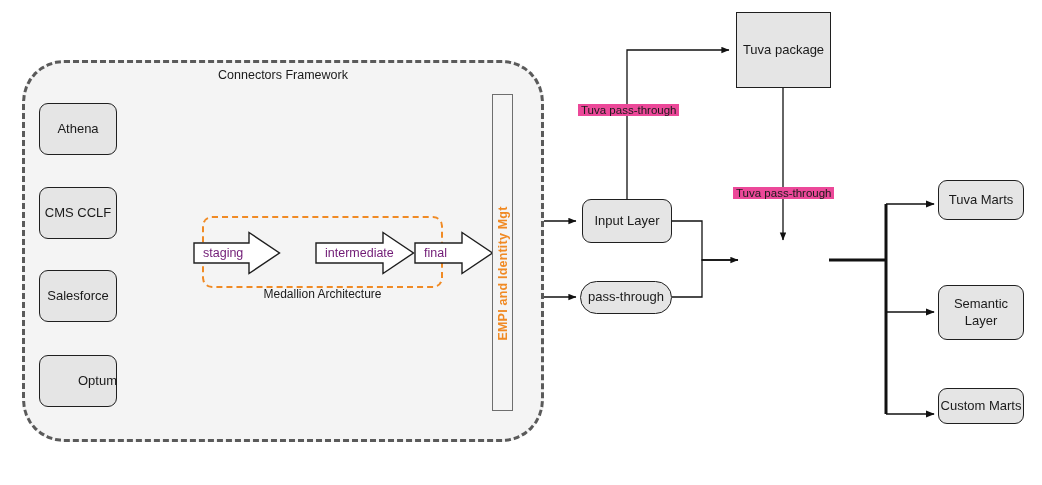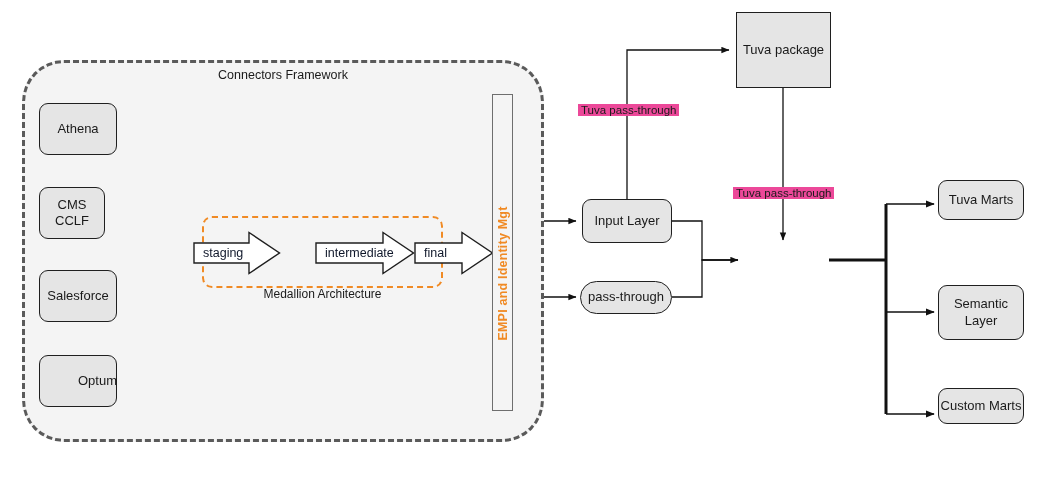--- a/index.html
+++ b/index.html
@@ -85,21 +85,21 @@
     color: #1a1a1a;
   }
 
   
   .stage {
     position: absolute;
     height: 44px;
     display: flex;
     align-items: center;
     font-size: 12.5px;
-    color: #0f172a;
+    color: #701a75;
   }
   .stage .body {
     position: relative;
     width: 100%;
     height: 100%;
   }
   .stage .body svg {
     position: absolute;
     left: 0; top: 0;
     width: 100%;
@@ -212,21 +212,21 @@
       <path d="M886,414 L934,414" stroke-width="1.6" marker-end="url(#ahw)"></path>
     </g>
   </svg>
 
   <div class="framework"></div>
   <div class="framework-title">Connectors Framework</div>
 
   <div class="node" style="left:39px; top:103px; width:78px; height:52px;">
     <span>Athena</span>
   </div>
-  <div class="node" style="left:39px; top:187px; width:66px; height:52px;align-items:center;">
+  <div class="node" style="left:39px; top:187px; width:78px; height:52px;align-items:center;">
     <span>CMS CCLF</span>
   </div>
   <div class="node" style="left:39px; top:270px; width:78px; height:52px;">
     <span>Salesforce</span>
   </div>
   <div class="node" style="left:39px; top:355px; width:78px; height:52px;padding-left:39px;">
     <span>Optum</span>
   </div>
 
   <div class="medallion-box"></div>

